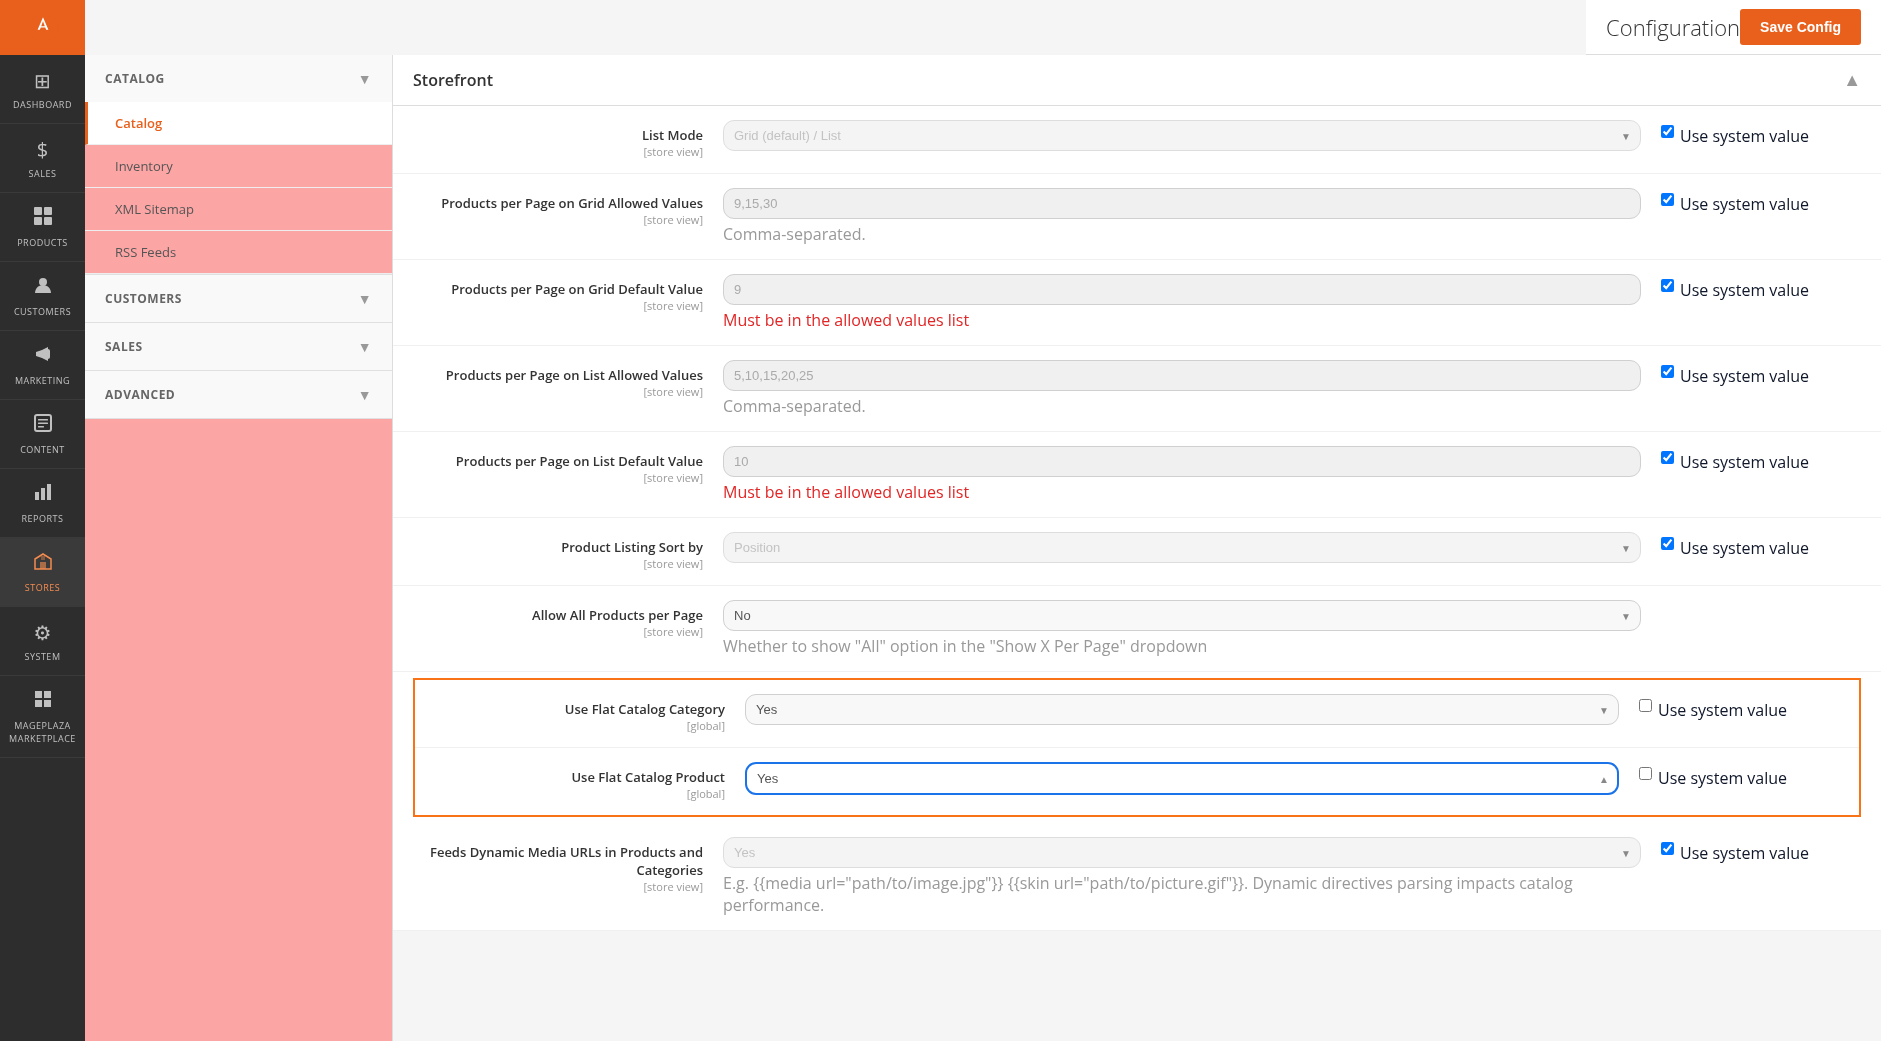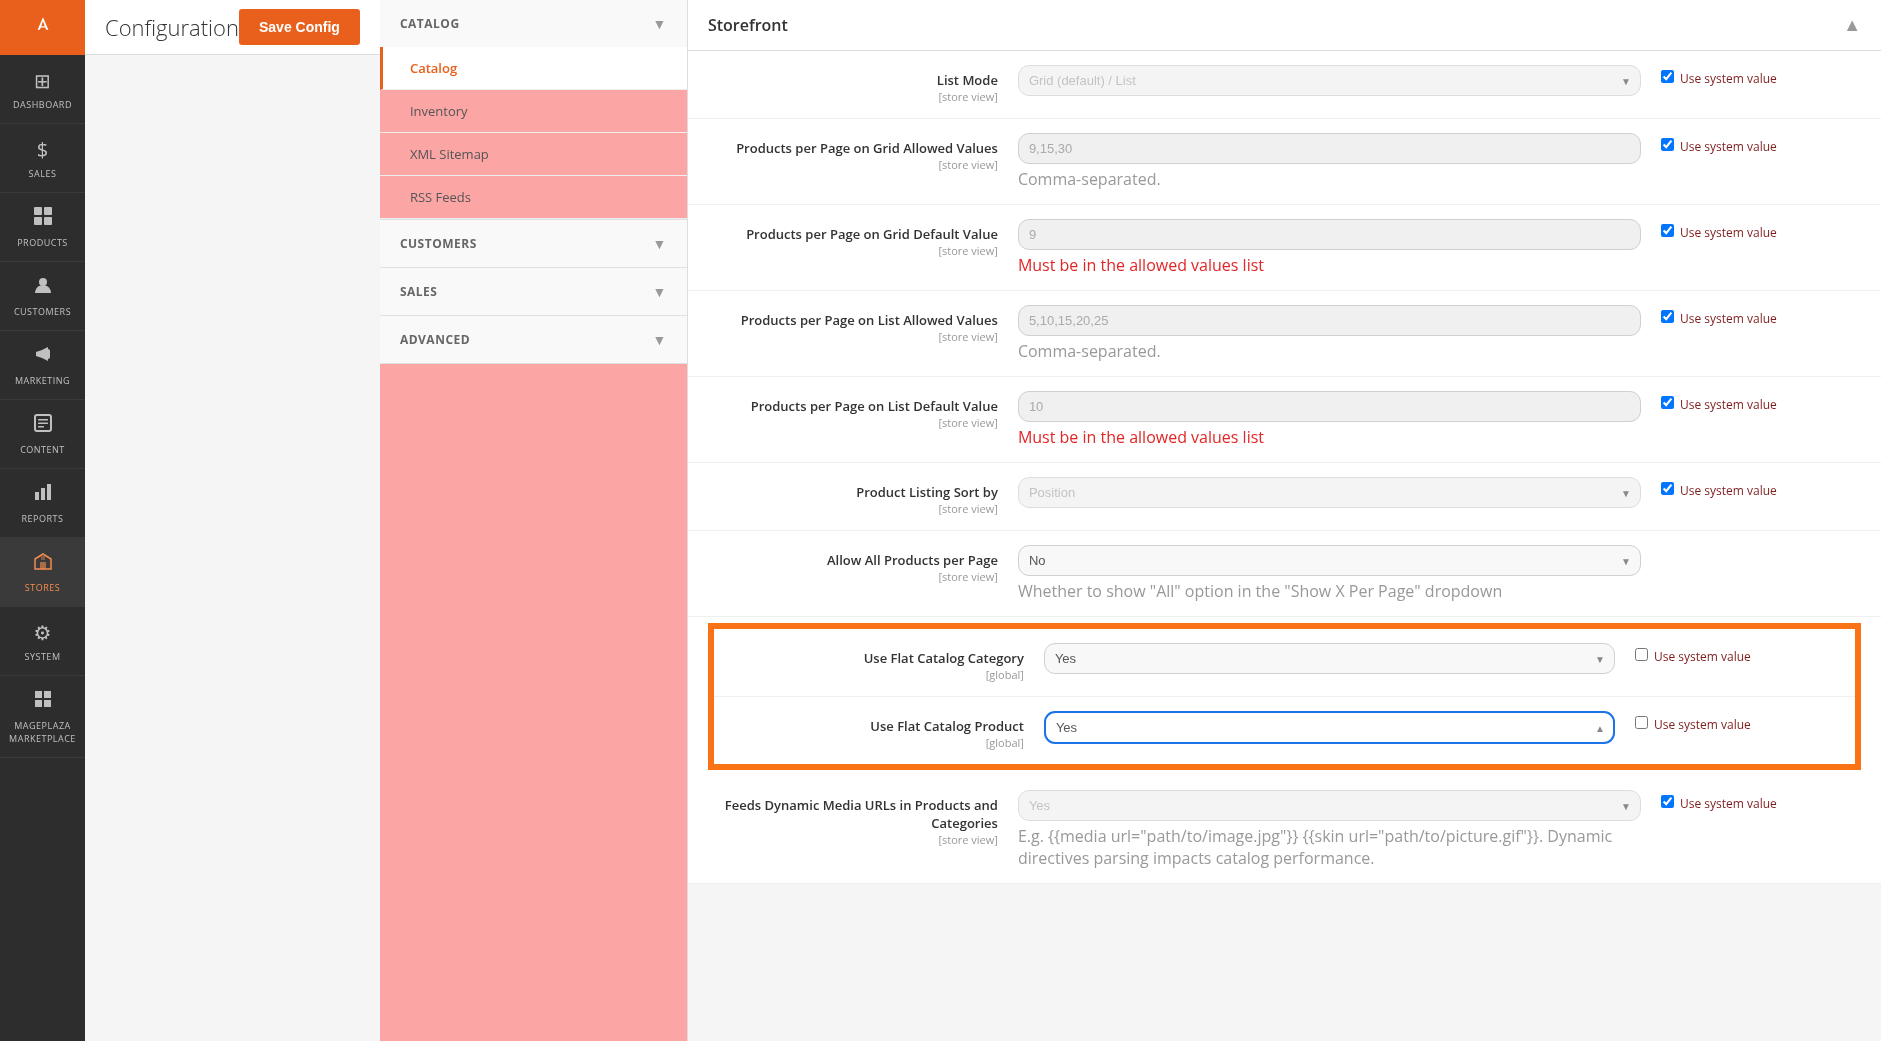--- a/index.html
+++ b/index.html
@@ -52,22 +52,23 @@
     .sidebar-item .label {
       font-size: 9px;
       text-transform: uppercase;
       letter-spacing: 0.5px;
     }
 
     
     .main-container {
       flex: 1;
       display: flex;
-      flex-direction: row;
+      flex-direction: column;
       overflow: hidden;
+      align-items: flex-end;
     }
 
     
     .top-header {
       background: #fff;
       height: 55px;
       display: flex;
       align-items: center;
       justify-content: space-between;
       padding: 0 20px;
@@ -212,22 +213,22 @@
     .config-hint.error { color: #e22626; }
     .config-system-value {
       width: 200px;
       flex-shrink: 0;
       display: flex;
       align-items: flex-start;
       padding-top: 5px;
       gap: 6px;
     }
     .config-system-value label {
-      font-size: 12px;
-      color: #7f1d1d;
+      font-size: 16px;
+      color: #0f172a;
     }
 
     select.form-control, input.form-control {
       width: 100%;
       padding: 7px 10px;
       border: 1px solid #d0d0d0;
       border-radius: 11px;
       font-size: 13px;
       color: #555;
       background: #f8f8f8;
@@ -250,21 +251,21 @@
       top: 50%;
       transform: translateY(-50%);
       pointer-events: none;
     }
     .select-wrapper.up::after {
       content: '▲';
     }
 
     
     .highlighted-section {
-      border: 6px solid #f97316;
+      border: 2px solid #f97316;
       margin: 6px 20px;
       background: #fff;
     }
     .highlighted-section .config-row {
       border-bottom: 1px solid #f0f0f0;
     }
     .highlighted-section .config-row:last-child { border-bottom: none; }
 
     input[type=checkbox] {
       cursor: pointer;

